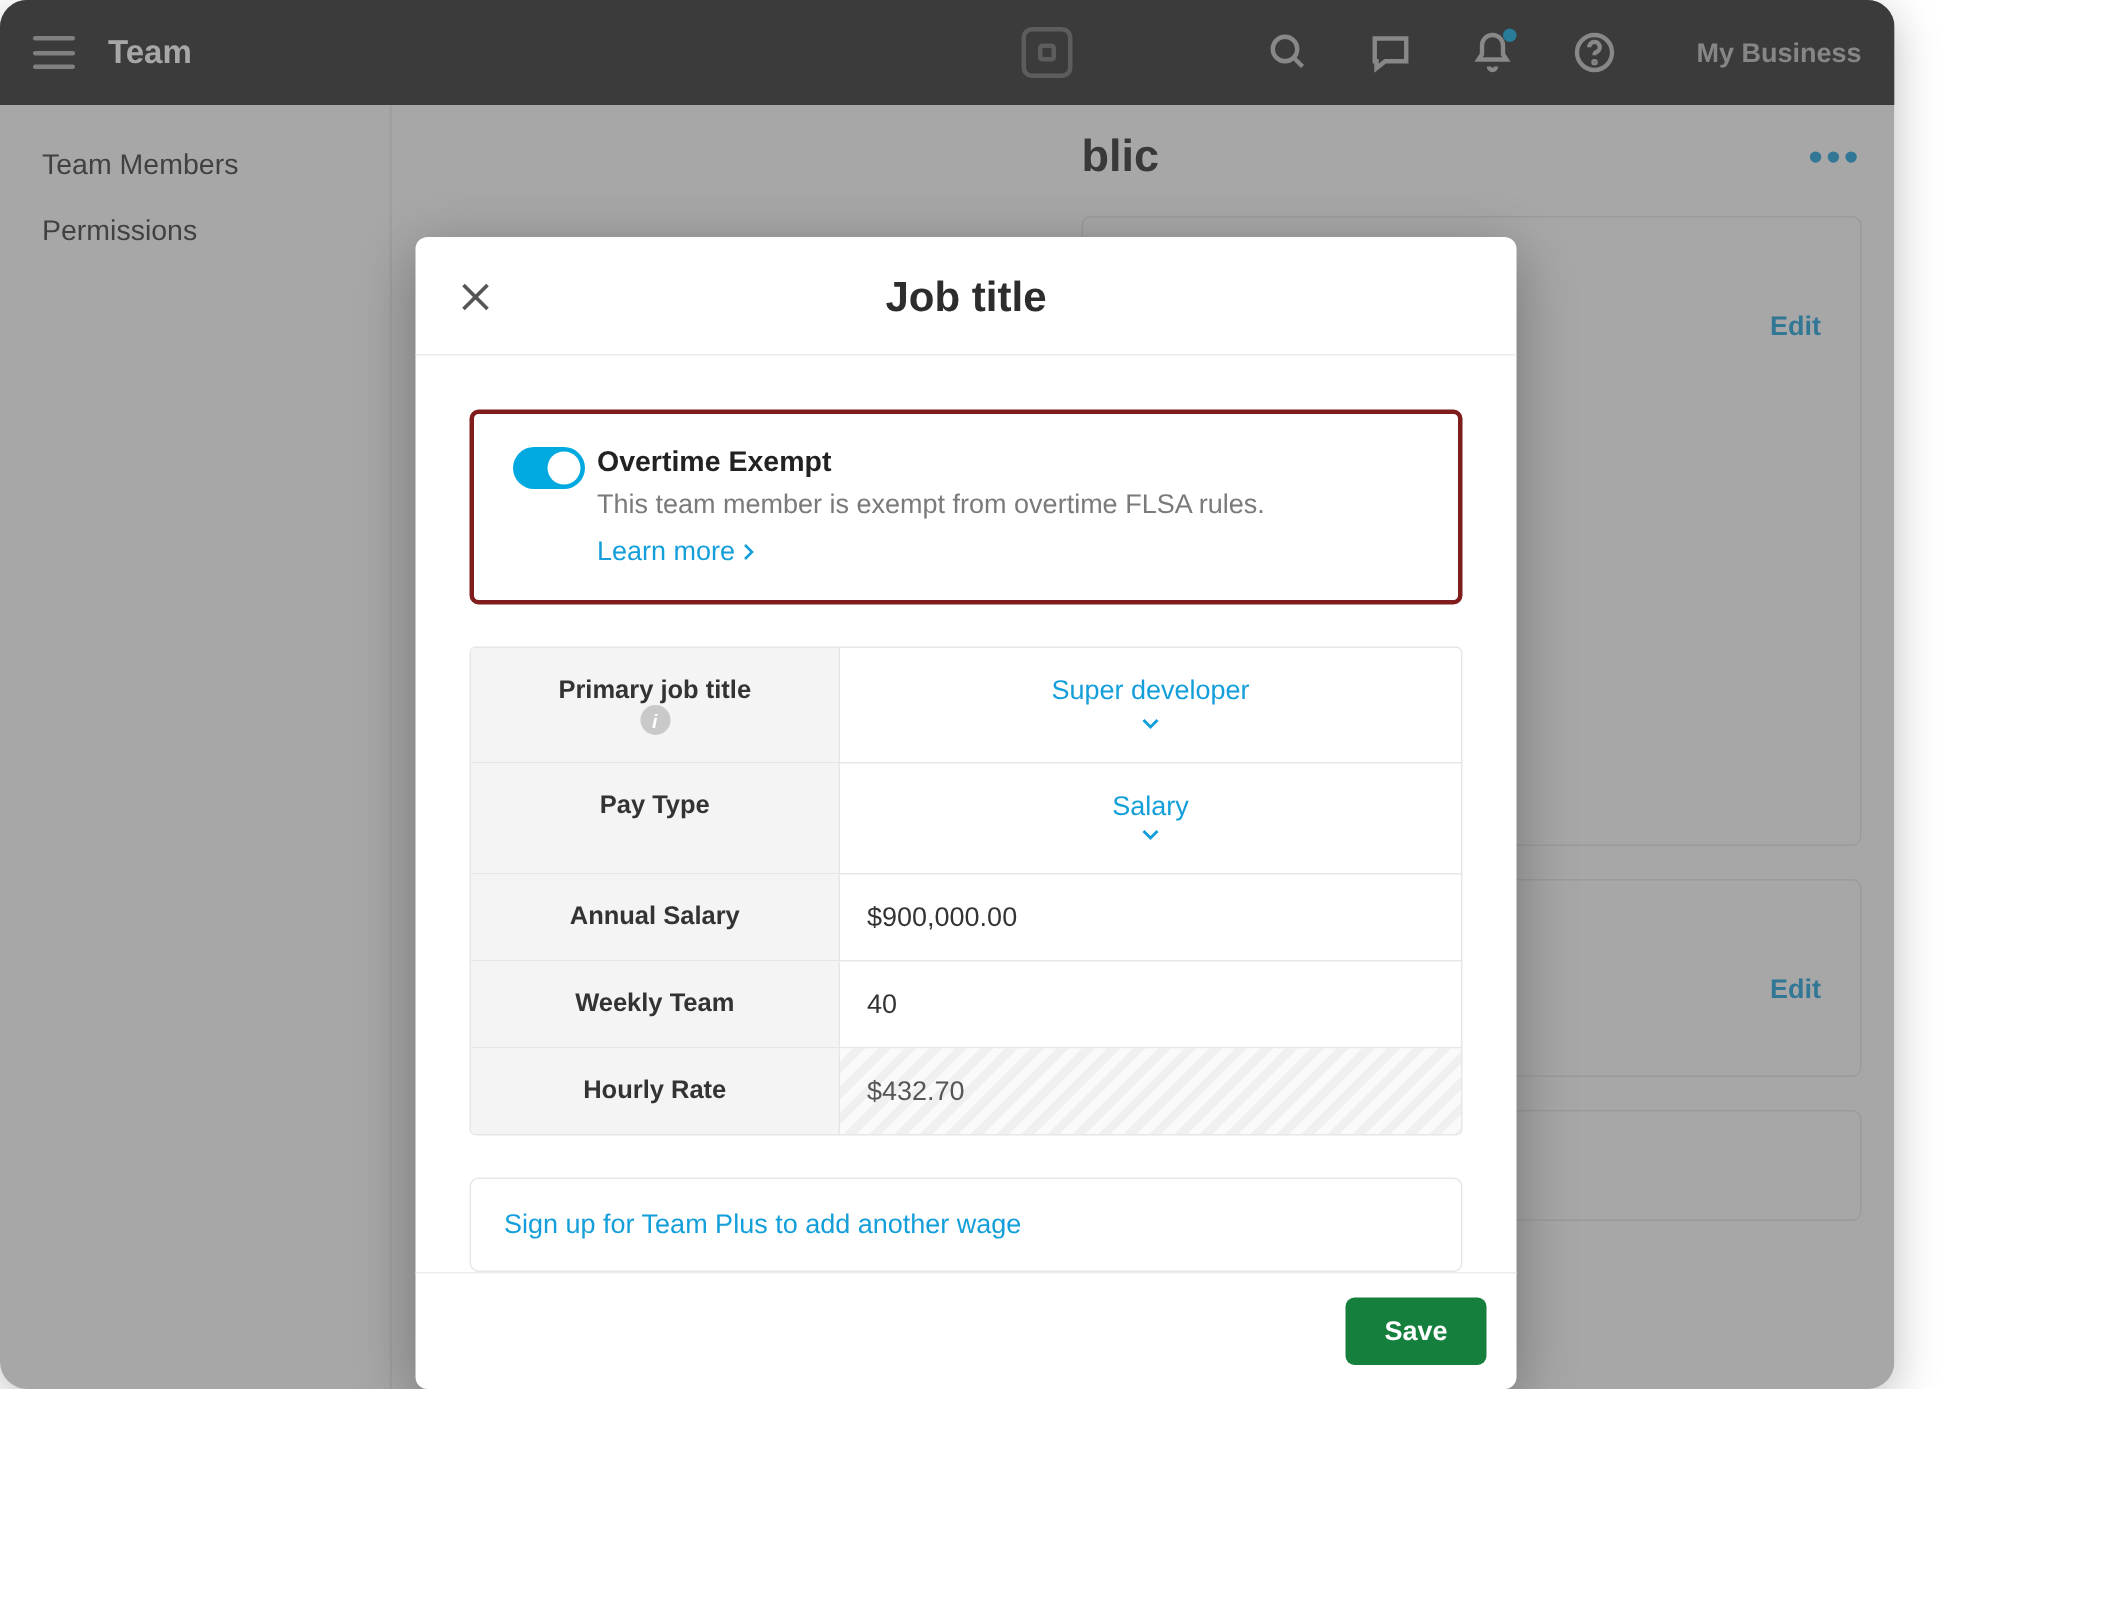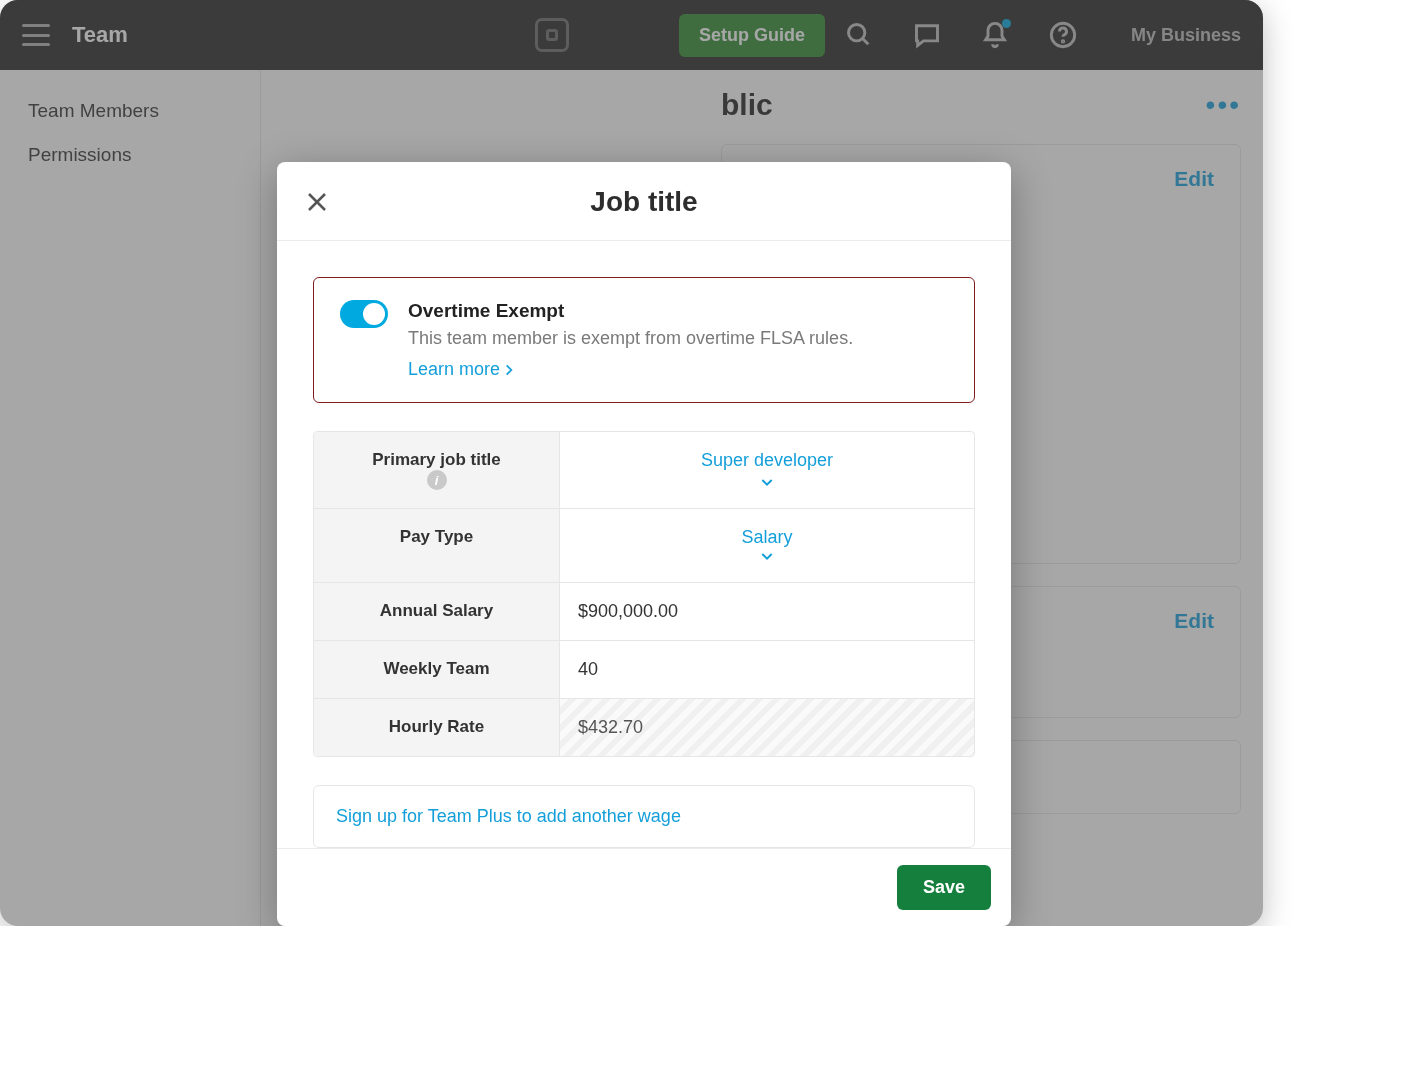--- a/index.html
+++ b/index.html
@@ -21,32 +21,32 @@
   .body { display:flex; height: calc(100% - 70px); position:relative; }
   .sidebar { width: 260px; padding: 30px 28px; }
   .side-link { font-size: 19px; color:#333; margin-bottom: 22px; cursor:pointer; }
   .main { flex:1; border-left:1px solid #e6e6e6; position:relative; }
 
   .detail-panel { position:absolute; right:22px; top:18px; width:520px; }
   .panel-head { display:flex; align-items:center; justify-content:space-between; }
   .panel-name { font-size:30px; font-weight:700; color:#222; }
   .dots { color:#149fda; font-size:28px; letter-spacing:2px; cursor:pointer; }
   .card { border:1px solid #e6e6e6; border-radius:6px; margin-top:22px; padding:22px 26px; }
-  .card .edit { float:right; color:#149fda; font-weight:600; font-size:21px; cursor:pointer; }
+  .card .edit { float:right; color:#149fda; font-weight:600; font-size:18px; cursor:pointer;margin-top:40px; }
   .label-sm { color:#888; font-size:15px; font-weight:700; letter-spacing:0.5px; }
   .val { color:#333; font-size:18px; margin-top:8px; }
   .payroll-h { font-size:24px; font-weight:700; color:#222; }
 
   .overlay { position:absolute; inset:0; background:rgba(80,80,80,0.5); display:flex; align-items:flex-end; justify-content:center;padding-left:25px; }
   .modal { width: 734px; background:#fff; border-radius:8px; margin-top:84px; box-shadow:0 10px 40px rgba(0,0,0,0.3); max-height: 772px; display:flex; flex-direction:column; }
   .modal-head { display:flex; align-items:center; padding:24px 28px 22px; border-bottom:1px solid #ececec; }
   .close-x { width:24px; height:24px; cursor:pointer; color:#555; }
   .modal-title { flex:1; text-align:center; font-size:28px; font-weight:700; color:#2d2d2d; margin-right:24px; }
   .modal-body { padding: 36px 36px 0; overflow:auto; flex:1; }
-  .ot-box { border:1px solid #7f1d1d; border-radius:6px; padding:22px 26px; display:flex; gap:20px; }
+  .ot-box { border:3px solid #7f1d1d; border-radius:6px; padding:22px 26px; display:flex; gap:8px; }
   .toggle { width:48px; height:28px; background:#00a9e0; border-radius:14px; position:relative; flex-shrink:0; cursor:pointer; }
   .toggle-knob { position:absolute; right:3px; top:3px; width:22px; height:22px; background:#fff; border-radius:50%; }
   .ot-title { font-size:19px; font-weight:700; color:#222; }
   .ot-desc { color:#7a7a7a; font-size:18px; margin-top:6px; }
   .learn { color:#149fda; font-size:18px; margin-top:10px; display:inline-flex; align-items:center; cursor:pointer; }
   .learn .chev { margin-left:2px; }
 
   .grid { margin-top:28px; border:1px solid #e6e6e6; border-radius:4px; overflow:hidden; }
   .row { display:flex; border-top:1px solid #e6e6e6; }
   .row:first-child { border-top:none; }
@@ -74,21 +74,20 @@
     <div class="hamburger">
       <span></span>
         <span></span>
         <span></span>
     </div>
     <div class="top-title">Team</div>
     <div class="top-spacer"></div>
     <div class="sq-logo">
         <div class="sq-logo-inner"></div>
       </div>
-    <button class="setup-btn">Setup Guide</button>
     <div class="top-icons">
       <div class="top-icon">
         <svg viewBox="0 0 24 24" fill="none" stroke="currentColor" stroke-width="2.5">
             <circle cx="10" cy="10" r="7"></circle>
             <line x1="20" y1="20" x2="15" y2="15"></line>
           </svg>
       </div>
       <div class="top-icon">
         <svg viewBox="0 0 24 24" fill="none" stroke="currentColor" stroke-width="2.5">
             <path d="M3 4h18v13H9l-5 4V17H3z"></path>

